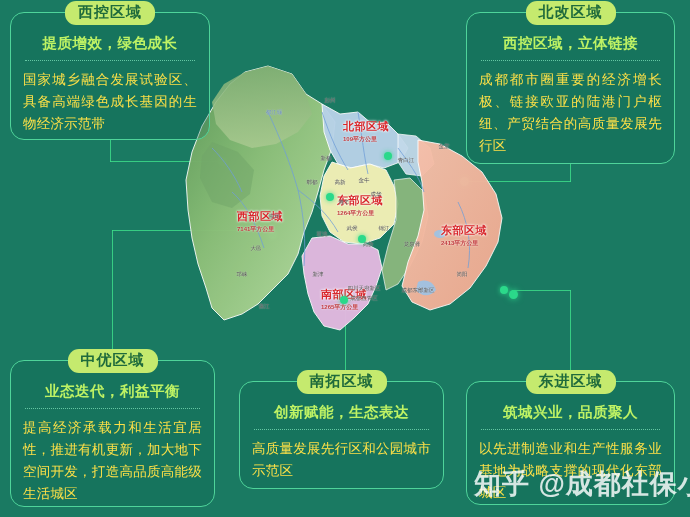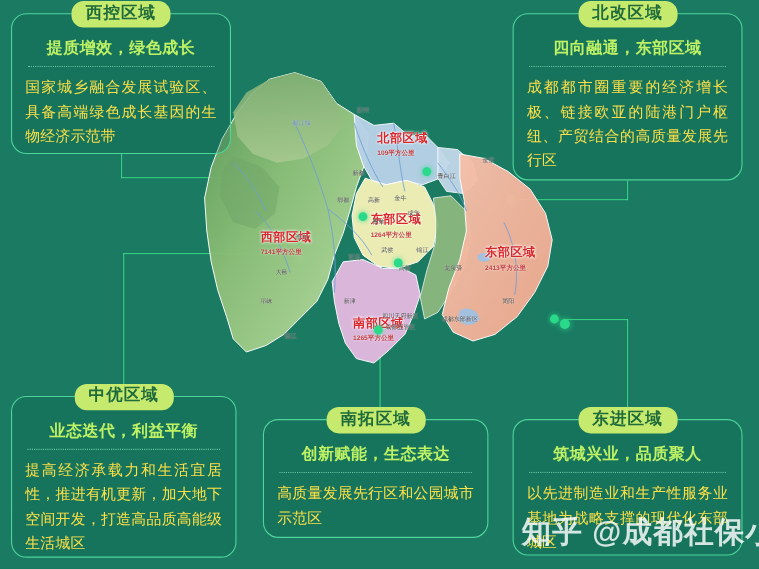--- a/index.html
+++ b/index.html
@@ -203,21 +203,21 @@
 
   <div class="card" id="card-xikong">
     <div class="badge">西控区域</div>
     <div class="title">提质增效，绿色成长</div>
     <div class="divider"></div>
     <div class="desc">国家城乡融合发展试验区、具备高端绿色成长基因的生物经济示范带</div>
   </div>
 
   <div class="card" id="card-beigai">
     <div class="badge">北改区域</div>
-    <div class="title">四向融通，东部区域</div>
+    <div class="title">西控区域，立体链接</div>
     <div class="divider"></div>
     <div class="desc">成都都市圈重要的经济增长极、链接欧亚的陆港门户枢纽、产贸结合的高质量发展先行区</div>
   </div>
 
   <div class="card" id="card-zhongyou">
     <div class="badge">中优区域</div>
     <div class="title">业态迭代，利益平衡</div>
     <div class="divider"></div>
     <div class="desc">提高经济承载力和生活宜居性，推进有机更新，加大地下空间开发，打造高品质高能级生活城区</div>
   </div>

